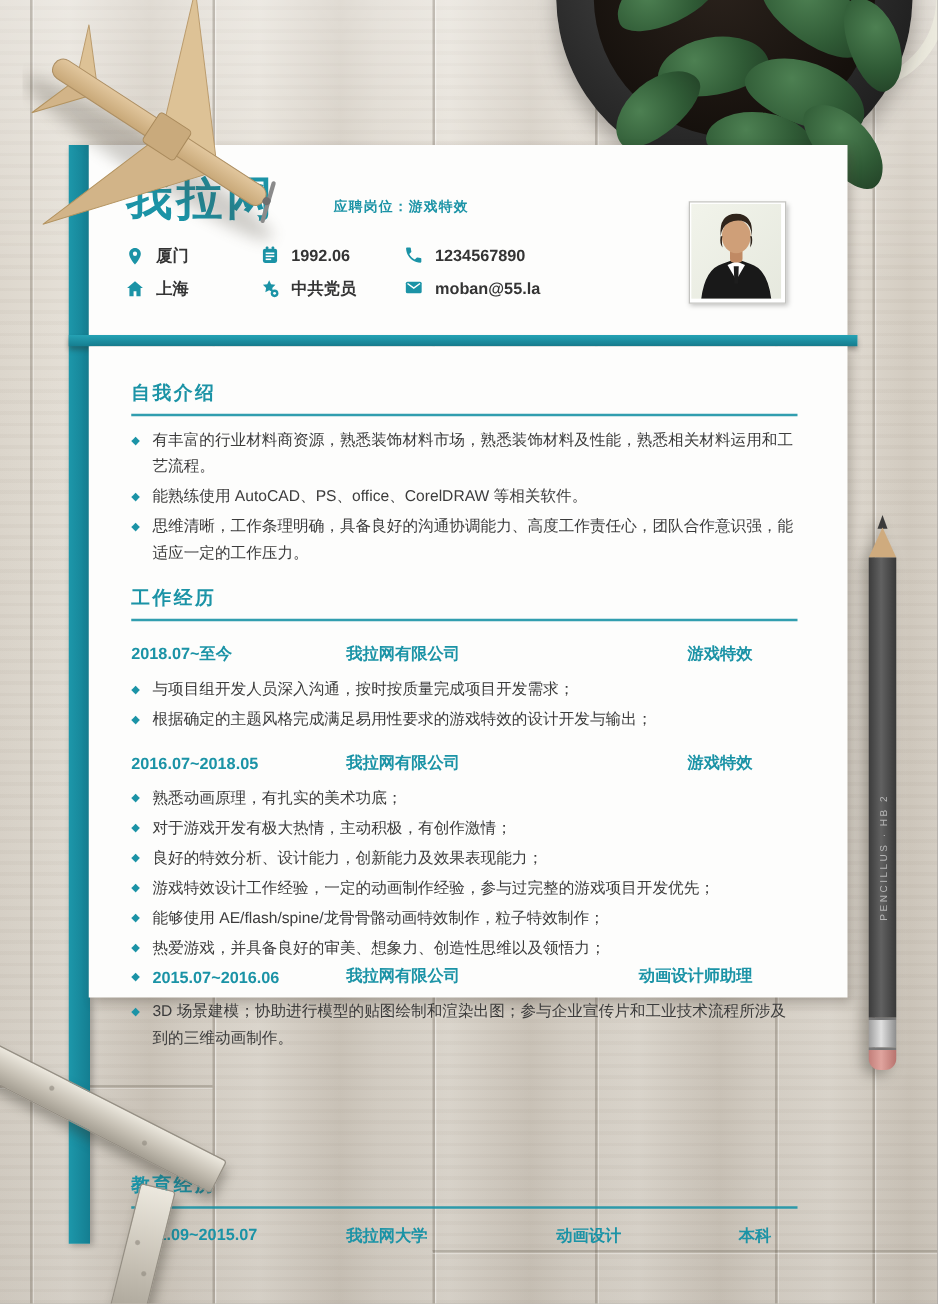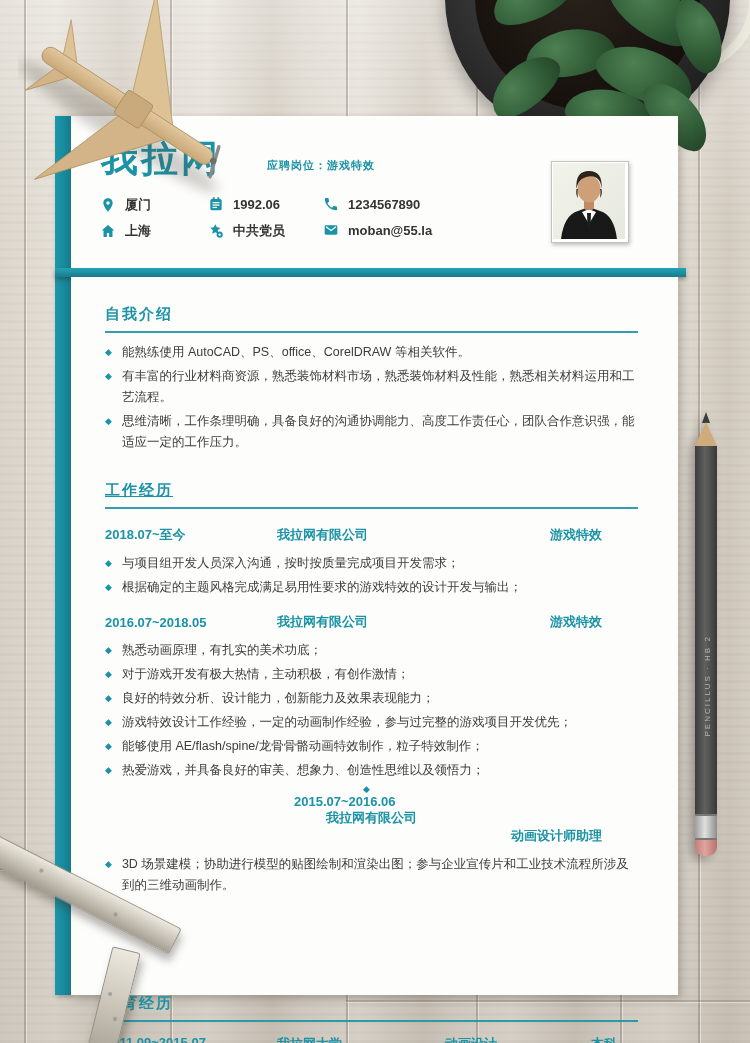--- a/index.html
+++ b/index.html
@@ -27,44 +27,44 @@
     background:radial-gradient(circle at 42% 40%, #4e4e4e, #2b2b2b 55%, #1d1d1d 80%);
     box-shadow:0 10px 18px rgba(40,35,28,.35);}
   .plant .soil{position:absolute;left:45px;top:20px;width:225px;height:225px;border-radius:50%;
     background:radial-gradient(circle at 45% 45%, #2a221c, #15100c 70%);}
   .leaf{position:absolute;border-radius:50% 50% 50% 50%/60% 60% 40% 40%;
     background:radial-gradient(circle at 35% 35%, #4d8052, #2f5a35 60%, #224026);}
   
   .side-strip{position:absolute;left:55px;top:116px;width:17px;height:879px;background:linear-gradient(90deg,#1d97aa,#147e91);box-shadow:2px 2px 5px rgba(0,0,0,.25);}
   .sheet{position:absolute;left:71px;width:607px;background:#fdfdfc;box-shadow:3px 4px 8px rgba(70,60,50,.30);}
   .header-card{top:116px;height:152px;}
-  .body-card{top:277px;height:718px;}
+  .body-card{top:277px;height:521px;}
   .divider{position:absolute;left:55px;top:268px;width:631px;height:9px;
     background:linear-gradient(180deg,#25a2b4,#157e90);box-shadow:0 3px 4px rgba(40,35,30,.35);}
 
   
   .logo{position:absolute;left:30px;top:18px;font-size:37px;font-weight:bold;letter-spacing:3px;color:var(--accent);}
   .applied{position:absolute;left:196px;top:42px;font-size:11px;font-weight:bold;letter-spacing:1px;color:var(--accent);}
   .info{position:absolute;display:flex;align-items:center;font-size:13px;font-weight:bold;color:#343434;}
   .info .ic{width:16px;height:16px;margin-right:9px;flex:none;display:inline-block;}
   .photo{position:absolute;left:480px;top:45px;width:74px;height:78px;background:#fff;border:1px solid #c3c3c0;
     box-shadow:1px 2px 4px rgba(0,0,0,.25);padding:1px;}
 
   
   .content{position:absolute;left:0;top:0;right:0;padding:28px 40px 0 34px;}
   h2.sec{margin:0;font-size:15px;font-weight:bold;letter-spacing:2px;color:var(--accent);}
   .rule{height:2px;background:var(--accent);opacity:.9;margin-top:7px;}
   ul.bullets{list-style:none;margin:9px 0 0 0;padding:0;}
   ul.bullets li{display:flex;font-size:12.5px;line-height:21px;color:var(--text);margin-bottom:3px;}
   ul.bullets li::before{content:"◆";color:var(--accent);font-size:9px;line-height:21px;margin-right:10px;flex:none;}
-  h2.sec.mt{margin-top:28px;text-decoration:underline;}
+  h2.sec.mt{margin-top:16px;}
   h2.sec.edu{margin-top:98px;}
   .jobrow{display:flex;align-items:center;font-size:13px;font-weight:bold;color:var(--accent);margin-top:15px;margin-bottom:5px;}
   .jobrow.first{margin-top:17px;}
-  .jobrow.with-diamond{margin-top:2px;flex-direction:column;}
+  .jobrow.with-diamond{margin-top:2px;}
   .jobrow.with-diamond::before{content:"◆";font-size:9px;margin-right:10px;flex:none;}
   .jp{width:172px;flex:none;}
   .jobrow.with-diamond .jp{width:155px;}
   .jr{margin-left:auto;padding-right:36px;}
   .edurow{display:flex;font-size:13px;font-weight:bold;color:var(--accent);margin-top:13px;}
   .ec1{width:172px;flex:none;}.ec2{width:168px;flex:none;}.ec3{width:146px;flex:none;}
 
   
   .airplane{position:absolute;left:18px;top:-2px;width:250px;height:240px;}
   
@@ -203,24 +203,24 @@
   </div>
 
   <div class="divider"></div>
 
   <div class="sheet body-card">
     <div class="content">
       <h2 class="sec">自我介绍</h2>
       <div class="rule"></div>
       <ul class="bullets">
         <li>
+            <span>有丰富的行业材料商资源，熟悉装饰材料市场，熟悉装饰材料及性能，熟悉相关材料运用和工艺流程。</span>
+          </li>
+        <li>
             <span>能熟练使用 AutoCAD、PS、office、CorelDRAW 等相关软件。</span>
-          </li>
-        <li>
-            <span>有丰富的行业材料商资源，熟悉装饰材料市场，熟悉装饰材料及性能，熟悉相关材料运用和工艺流程。</span>
           </li>
         <li>
             <span>思维清晰，工作条理明确，具备良好的沟通协调能力、高度工作责任心，团队合作意识强，能适应一定的工作压力。</span>
           </li>
       </ul>
 
       <h2 class="sec mt">工作经历</h2>
       <div class="rule"></div>
 
       <div class="jobrow first">

